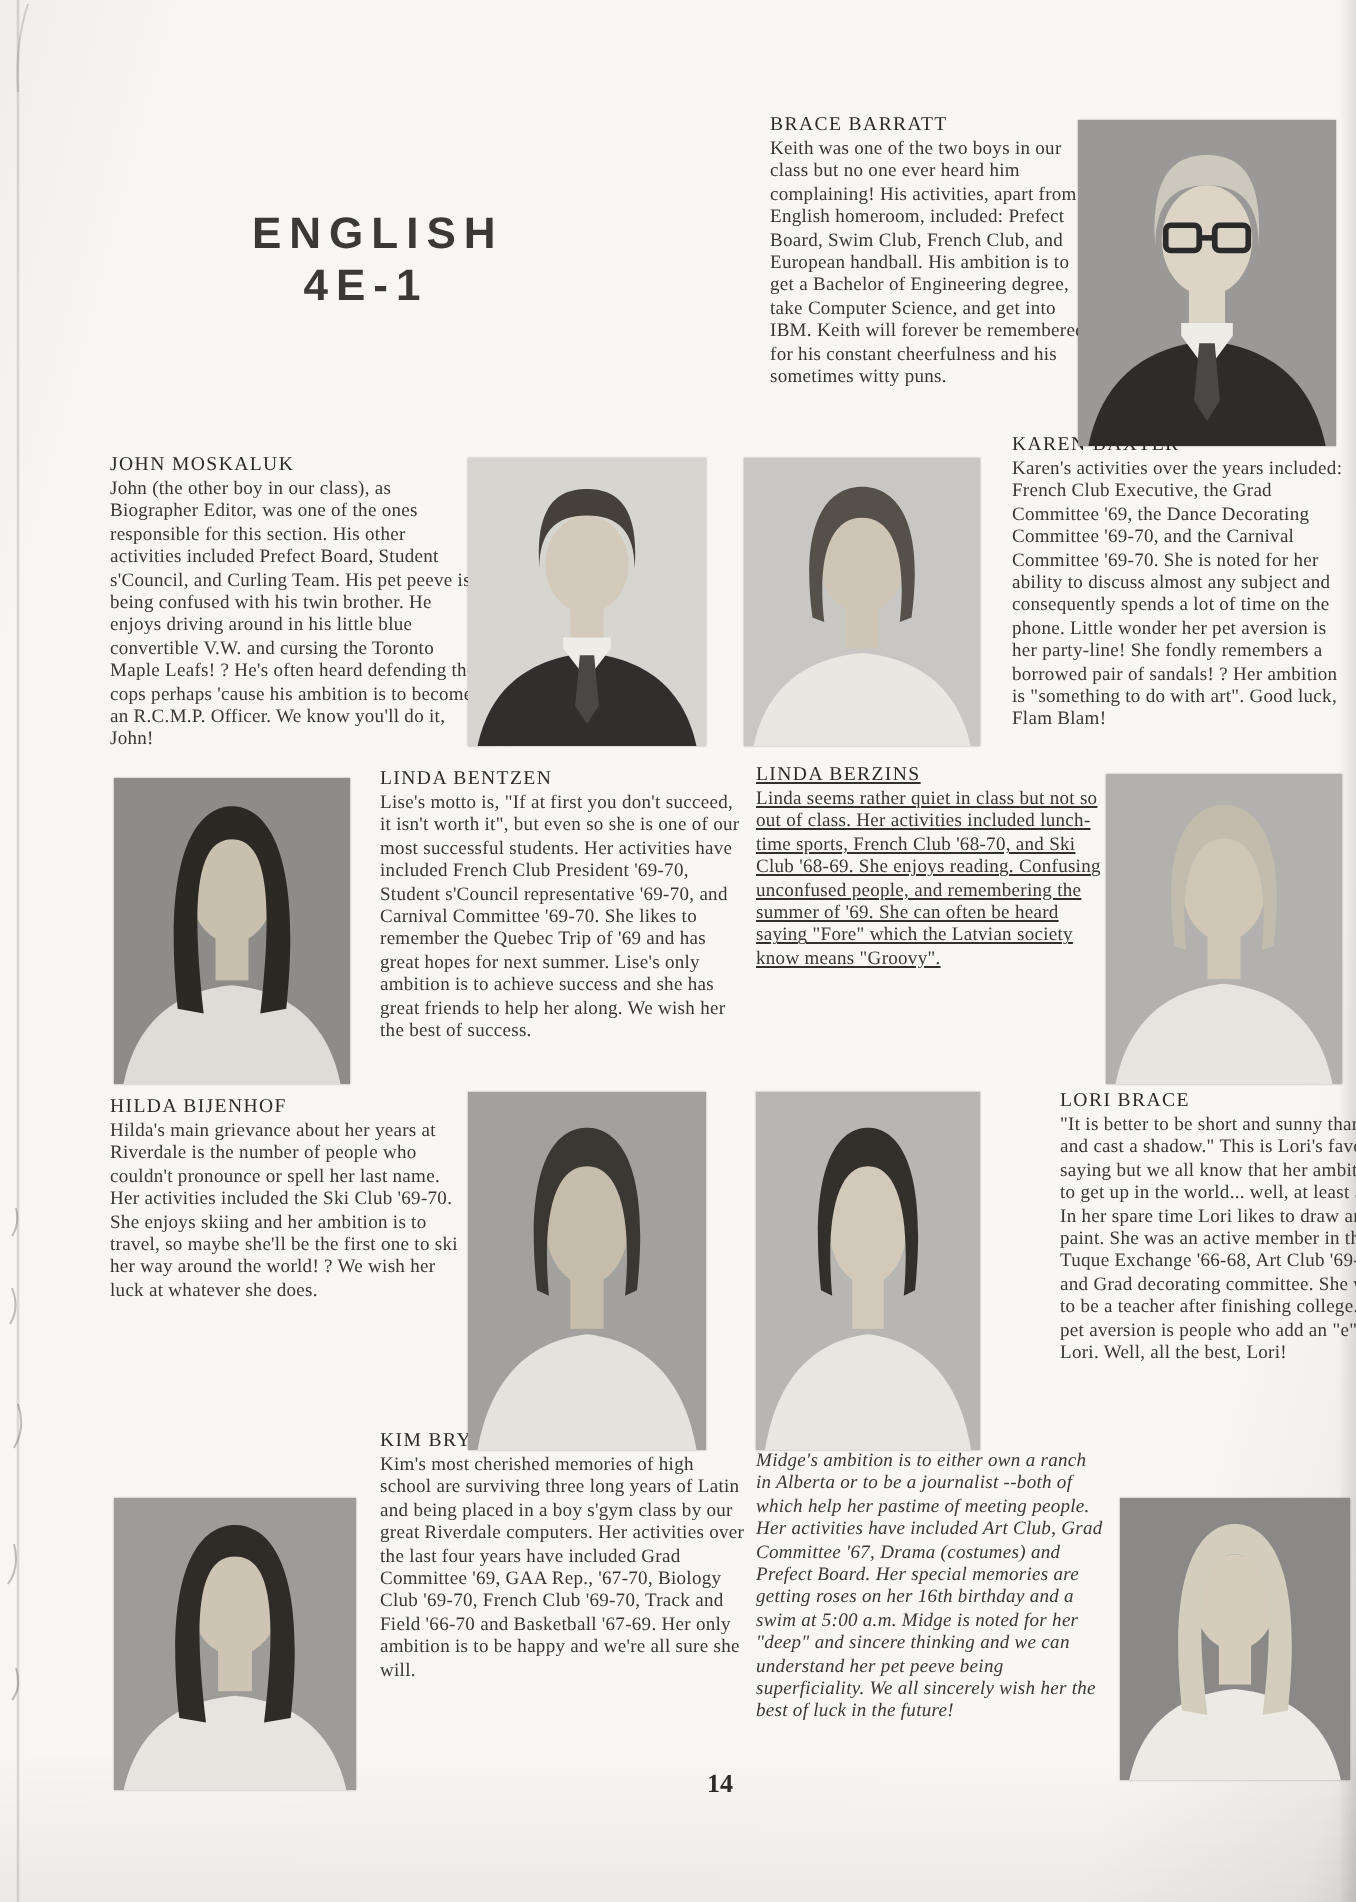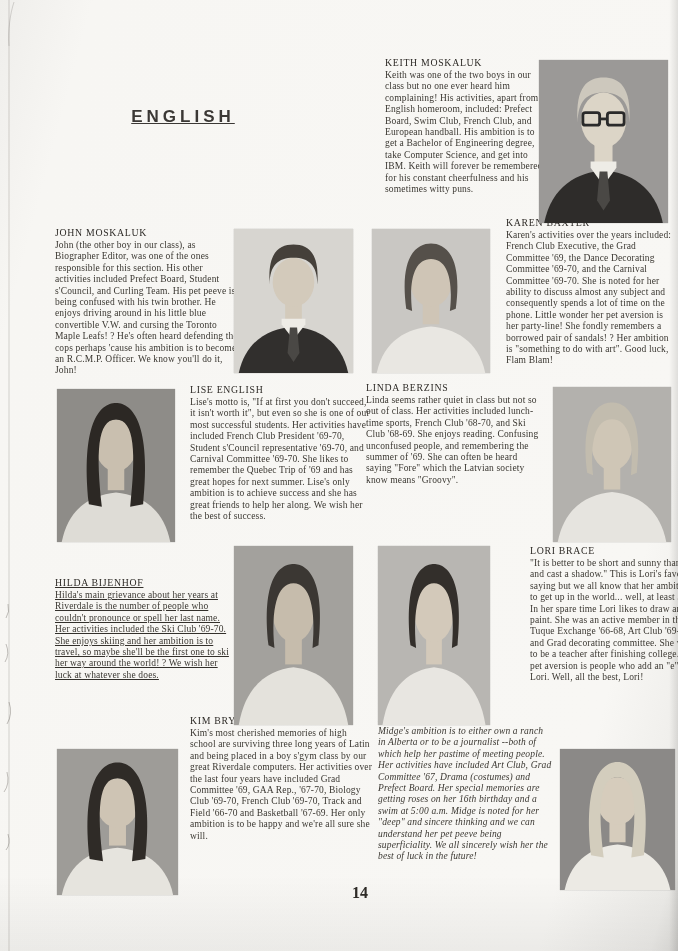--- a/index.html
+++ b/index.html
@@ -16,50 +16,50 @@
   }
   .right-edge{
     position:absolute;top:0;right:0;width:9px;height:100%;
     background:linear-gradient(to right, rgba(0,0,0,0.00), rgba(0,0,0,0.10));
   }
   .margin-marks{position:absolute;left:0;top:0;}
   .page-title{
     position:absolute;left:126px;top:104px;width:114px;
     text-align:center;
     font-family:"Liberation Sans", sans-serif;
-    font-weight:bold;font-size:17px;line-height:26px;
-    letter-spacing:4px;color:#3b3835;text-decoration:underline;
+    font-weight:bold;font-size:22px;line-height:26px;
+    letter-spacing:4px;color:#3b3835;
   }
   .entry{position:absolute;}
   .entry-name{
     font-size:9.8px;line-height:13px;letter-spacing:0.7px;
     color:#2e2b27;white-space:nowrap;margin-bottom:1px;
   }
   .entry-bio{
     font-size:9.5px;line-height:11.4px;letter-spacing:0.15px;
     color:#3a3731;text-align:left;
   }
   .photo{
     position:absolute;
     box-shadow: inset 0 0 8px rgba(0,0,0,0.28), 0 0 1px rgba(0,0,0,0.35);
     background:#aaa8a4;
   }
   .photo svg{display:block;width:100%;height:100%;}
   .page-number{
     position:absolute;left:344px;top:884px;width:32px;
-    text-align:center;font-weight:bold;font-size:16px;color:#2e2b27;
+    text-align:center;font-weight:bold;font-size:13px;color:#2e2b27;
     font-family:"Liberation Serif", serif;
   }
   
   .e-keith   {left:385px;top:56px; width:161px;}
   .e-john    {left:55px; top:226px;width:183px;}
   .e-karen   {left:506px;top:216px;width:169px;}
   .e-lise    {left:190px;top:383px;width:184px;}
-  .e-linda   {left:366px;top:381px;width:174px;}
-  .e-hilda   {left:55px; top:576px;width:181px;text-decoration:underline;}
+  .e-linda   {left:378px;top:381px;width:174px;text-decoration:underline;}
+  .e-hilda   {left:55px; top:547px;width:181px;}
   .e-lori    {left:530px;top:544px;width:171px;}
   .e-kim     {left:190px;top:714px;width:184px;}
   .e-marjorie{left:378px;top:712px;width:174px;font-style:italic;}
   
   .p-keith   {left:539px;top:60px; width:129px;height:163px;}
   .p-john    {left:234px;top:229px;width:119px;height:144px;}
   .p-karen   {left:372px;top:229px;width:118px;height:144px;}
   .p-lise    {left:57px; top:389px;width:118px;height:153px;}
   .p-linda   {left:553px;top:387px;width:118px;height:155px;}
   .p-hilda   {left:234px;top:546px;width:119px;height:179px;}
@@ -75,36 +75,37 @@
   <svg class="margin-marks" width="40" height="951" viewBox="0 0 40 951">
     <path d="M9 0 C8 220 10 520 9 951" stroke="rgba(70,64,58,0.16)" stroke-width="1.3" fill="none"></path>
     <path d="M14 2 C10 14 8 30 9 46" stroke="rgba(70,64,58,0.20)" stroke-width="1" fill="none"></path>
     <path d="M6 618 q4 -6 2 -14 M5 662 q5 -8 1 -18 M7 724 q6 -10 2 -22 M4 792 q6 -8 3 -20 M6 850 q5 -6 2 -16" stroke="rgba(70,64,58,0.32)" stroke-width="1" fill="none"></path>
   </svg>
 
   <div class="right-edge"></div>
 
   <div class="page-title">
     <div>ENGLISH</div>
+    <div>4E-1</div>
   </div>
 
   <div class="entry e-keith">
-    <div class="entry-name">KEITH MOSKALUK</div>
+    <div class="entry-name">BRACE BARRATT</div>
     <div class="entry-bio">Keith was one of the two boys in our class but no one ever heard him complaining! His activities, apart from English homeroom, included: Prefect Board, Swim Club, French Club, and European handball. His ambition is to get a Bachelor of Engineering degree, take Computer Science, and get into IBM. Keith will forever be remembered for his constant cheerfulness and his sometimes witty puns.</div>
   </div>
   <div class="entry e-john">
     <div class="entry-name">JOHN MOSKALUK</div>
     <div class="entry-bio">John (the other boy in our class), as Biographer Editor, was one of the ones responsible for this section. His other activities included Prefect Board, Student s'Council, and Curling Team. His pet peeve is being confused with his twin brother. He enjoys driving around in his little blue convertible V.W. and cursing the Toronto Maple Leafs! ? He's often heard defending the cops perhaps 'cause his ambition is to become an R.C.M.P. Officer. We know you'll do it, John!</div>
   </div>
   <div class="entry e-karen">
     <div class="entry-name">KAREN BAXTER</div>
     <div class="entry-bio">Karen's activities over the years included: French Club Executive, the Grad Committee '69, the Dance Decorating Committee '69-70, and the Carnival Committee '69-70. She is noted for her ability to discuss almost any subject and consequently spends a lot of time on the phone. Little wonder her pet aversion is her party-line! She fondly remembers a borrowed pair of sandals! ? Her ambition is "something to do with art". Good luck, Flam Blam!</div>
   </div>
   <div class="entry e-lise">
-    <div class="entry-name">LISE ENGLISH</div>
+    <div class="entry-name">LINDA BENTZEN</div>
     <div class="entry-bio">Lise's motto is, "If at first you don't succeed, it isn't worth it", but even so she is one of our most successful students. Her activities have included French Club President '69-70, Student s'Council representative '69-70, and Carnival Committee '69-70. She likes to remember the Quebec Trip of '69 and has great hopes for next summer. Lise's only ambition is to achieve success and she has great friends to help her along. We wish her the best of success.</div>
   </div>
   <div class="entry e-linda">
     <div class="entry-name">LINDA BERZINS</div>
     <div class="entry-bio">Linda seems rather quiet in class but not so out of class. Her activities included lunch-time sports, French Club '68-70, and Ski Club '68-69. She enjoys reading. Confusing unconfused people, and remembering the summer of '69. She can often be heard saying "Fore" which the Latvian society know means "Groovy".</div>
   </div>
   <div class="entry e-hilda">
     <div class="entry-name">HILDA BIJENHOF</div>
     <div class="entry-bio">Hilda's main grievance about her years at Riverdale is the number of people who couldn't pronounce or spell her last name. Her activities included the Ski Club '69-70. She enjoys skiing and her ambition is to travel, so maybe she'll be the first one to ski her way around the world! ? We wish her luck at whatever she does.</div>
   </div>

